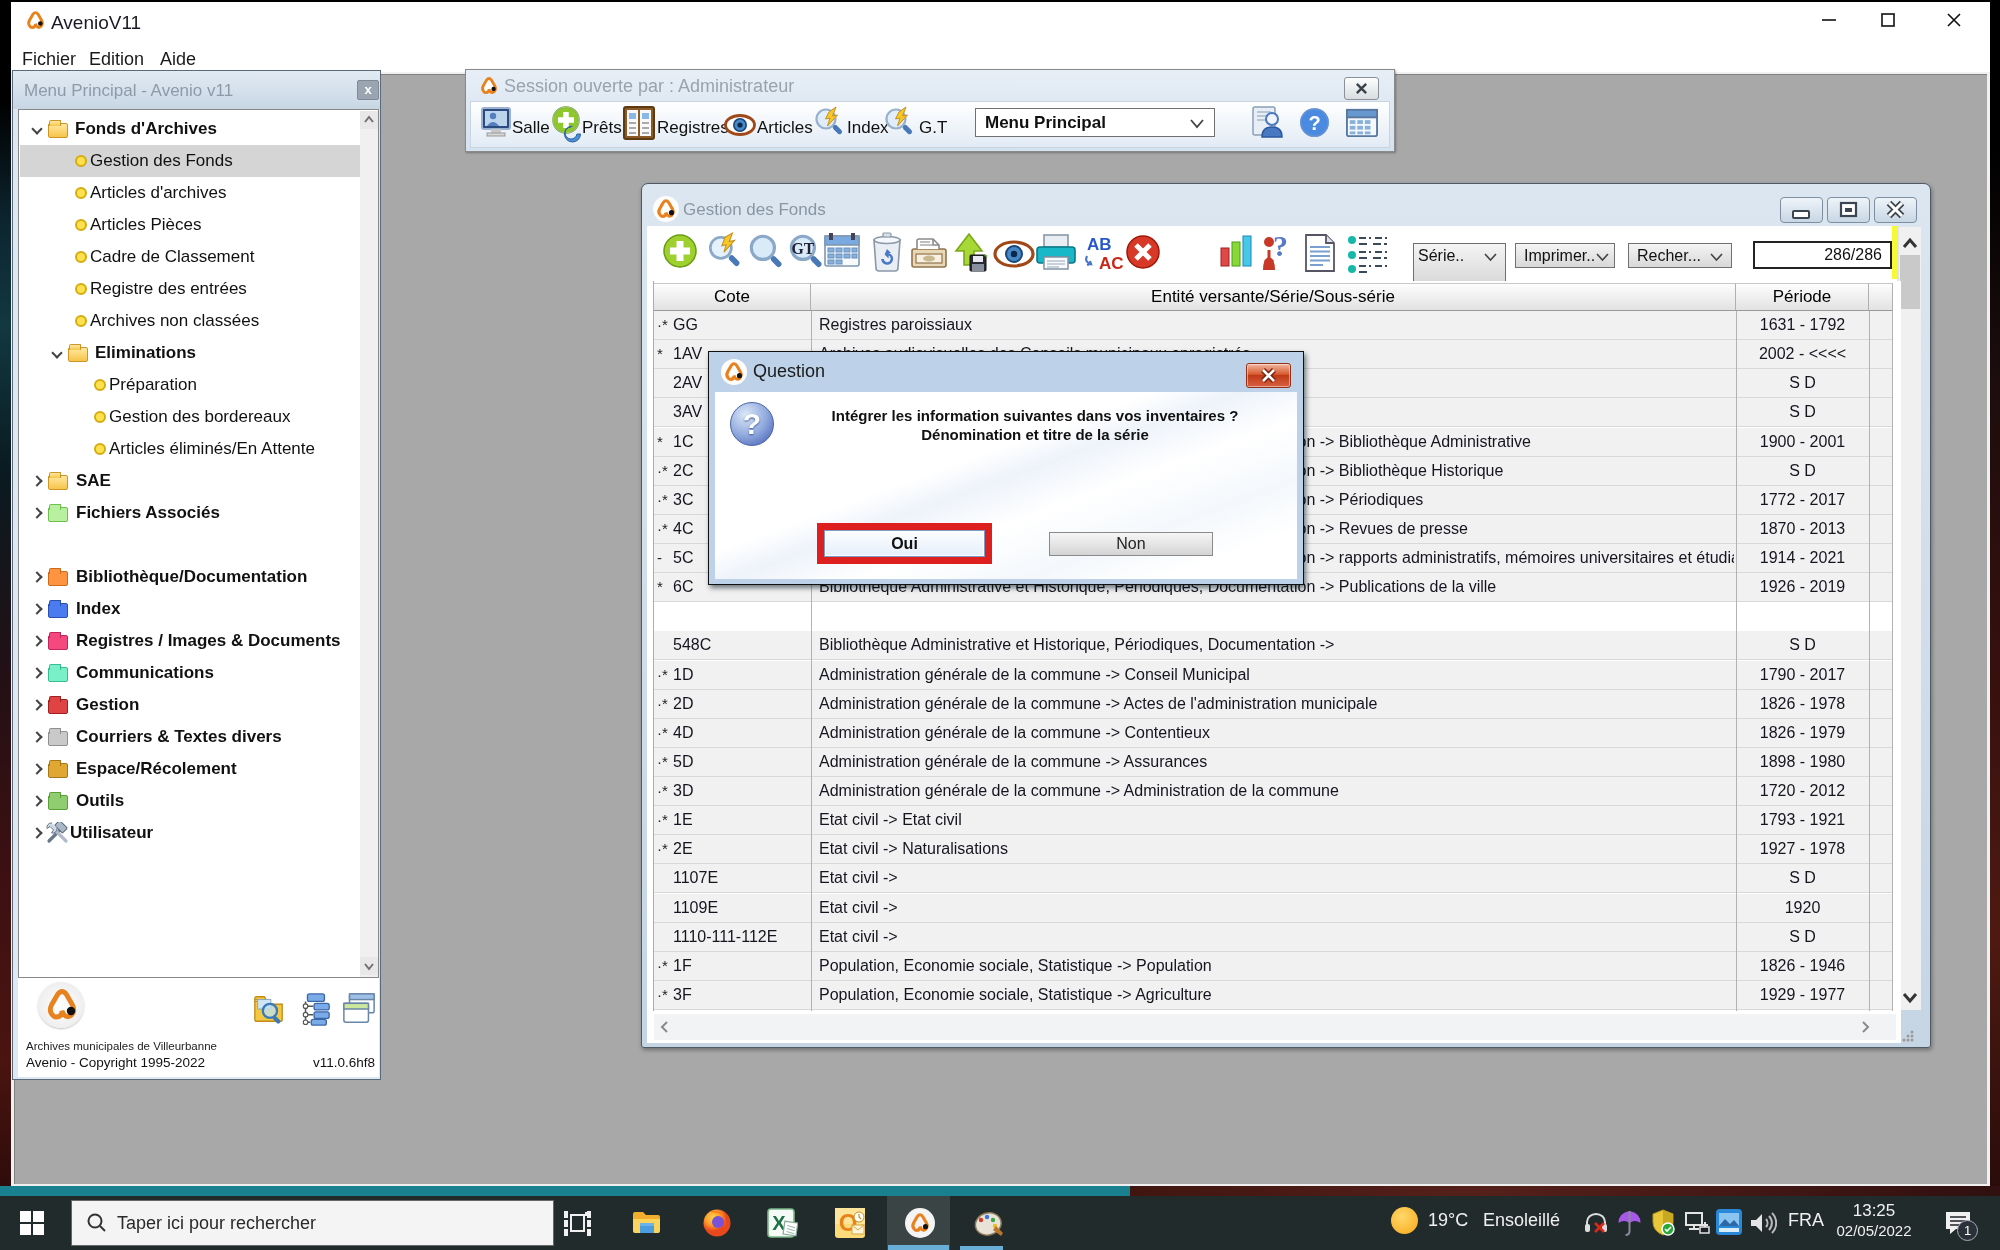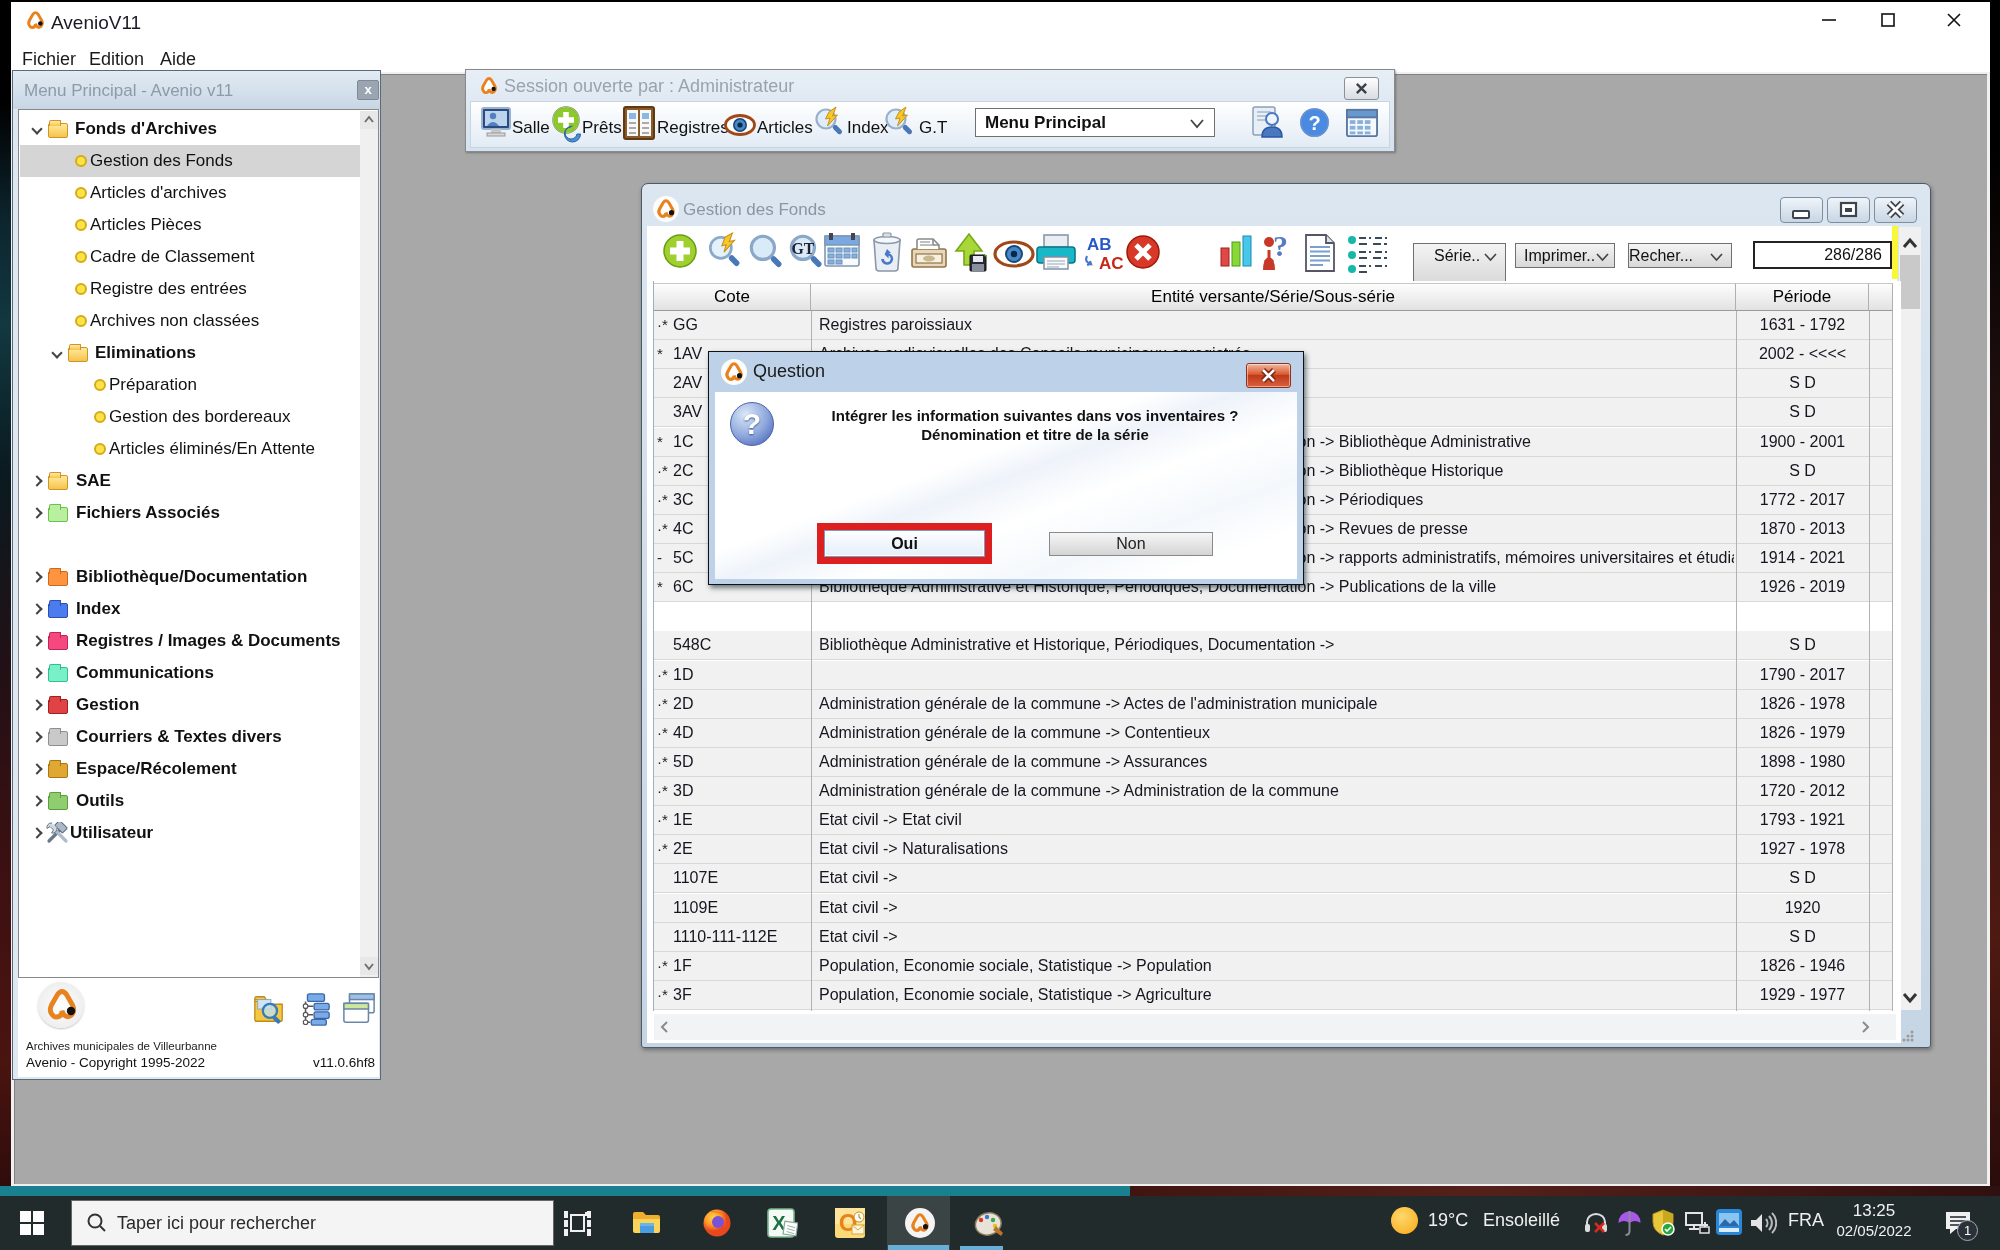--- a/index.html
+++ b/index.html
@@ -478,27 +478,27 @@
             <path d="M12 11 h10 M26 11 h14" stroke-dasharray="8 3"></path>
             <path d="M12 19 h12 M28 19 h12" stroke-dasharray="7 3"></path>
             <path d="M12 25 h10 M26 25 h14" stroke-dasharray="8 3"></path>
             <path d="M12 33 h12 M28 33 h12" stroke-dasharray="7 3"></path>
             <path d="M12 39 h10" stroke-dasharray="8 3"></path>
           </g>
           <circle cx="5" cy="7" r="4" fill="#18b8a8"></circle>
           <circle cx="5" cy="22" r="4" fill="#18b8a8"></circle>
           <circle cx="5" cy="36" r="4" fill="#18b8a8"></circle>
         </svg></div>
-      <div class="abs" style="left:766px;top:17px;width:93px;height:42px;background:linear-gradient(#f4f4f4,#d8d8d8);border:1px solid #707070;font-size:16px;color:#111;line-height:23px;padding-left:20px;">Série..<svg width="13" height="9" style="position:absolute;right:8px;top:9px;">
+      <div class="abs" style="left:766px;top:17px;width:93px;height:42px;background:linear-gradient(#f4f4f4,#d8d8d8);border:1px solid #707070;font-size:16px;color:#111;line-height:23px;padding-left:4px;">Série..<svg width="13" height="9" style="position:absolute;right:8px;top:9px;">
           <path d="M1 1 L6.5 7 L12 1" stroke="#444" stroke-width="1.6" fill="none"></path>
         </svg></div>
       <div class="abs" style="left:868px;top:17px;width:100px;height:25px;background:linear-gradient(#f4f4f4,#d8d8d8);border:1px solid #707070;font-size:16px;color:#111;line-height:23px;padding-left:8px;">Imprimer..<svg width="13" height="9" style="position:absolute;right:5px;top:9px;">
           <path d="M1 1 L6.5 7 L12 1" stroke="#444" stroke-width="1.6" fill="none"></path>
         </svg></div>
-      <div class="abs" style="left:981px;top:17px;width:104px;height:25px;background:linear-gradient(#f4f4f4,#d8d8d8);border:1px solid #707070;font-size:16px;color:#111;line-height:23px;">Recher...<svg width="13" height="9" style="position:absolute;right:8px;top:9px;">
+      <div class="abs" style="left:981px;top:17px;width:104px;height:25px;background:linear-gradient(#f4f4f4,#d8d8d8);border:1px solid #707070;font-size:16px;color:#111;line-height:23px;padding-left:8px;">Recher...<svg width="13" height="9" style="position:absolute;right:8px;top:9px;">
           <path d="M1 1 L6.5 7 L12 1" stroke="#444" stroke-width="1.6" fill="none"></path>
         </svg></div>
       <div class="abs" style="left:1106px;top:15px;width:139px;height:28px;background:#fff;border:2px solid #222;font-size:16px;color:#111;line-height:24px;text-align:right;padding-right:8px;">286/286</div>
     </div>
     <div class="abs" style="left:1250px;top:42px;width:6px;height:53px;background:#f8f838;"></div>
     <div class="abs" style="left:1257px;top:43px;width:22px;height:783px;background:#f0f0f0;">
       <div class="abs" style="left:0;top:4px;width:22px;height:26px;"><svg width="22" height="26">
           <path d="M5 16 L11 9 L17 16" stroke="#333" stroke-width="3" fill="none"></path>
         </svg></div>
       <div class="abs" style="left:1px;top:28px;width:20px;height:54px;background:#c9c9c9;"></div>
@@ -571,20 +571,21 @@
           <span class="p">1926 - 2019</span>
         </div>
       <div class="r" style="top:320px;">
           <span class="c">548C</span>
           <span class="e">Bibliothèque Administrative et Historique, Périodiques, Documentation -&gt;</span>
           <span class="p">S D</span>
         </div>
       <div class="r" style="top:350px;">
           <span class="m">·*</span>
           <span class="c">1D</span>
+          <span class="e">Administration générale de la commune -&gt; Conseil Municipal</span>
           <span class="p">1790 - 2017</span>
         </div>
       <div class="r" style="top:379px;">
           <span class="m">·*</span>
           <span class="c">2D</span>
           <span class="e">Administration générale de la commune -&gt; Actes de l'administration municipale</span>
           <span class="p">1826 - 1978</span>
         </div>
       <div class="r" style="top:408px;">
           <span class="m">·*</span>

